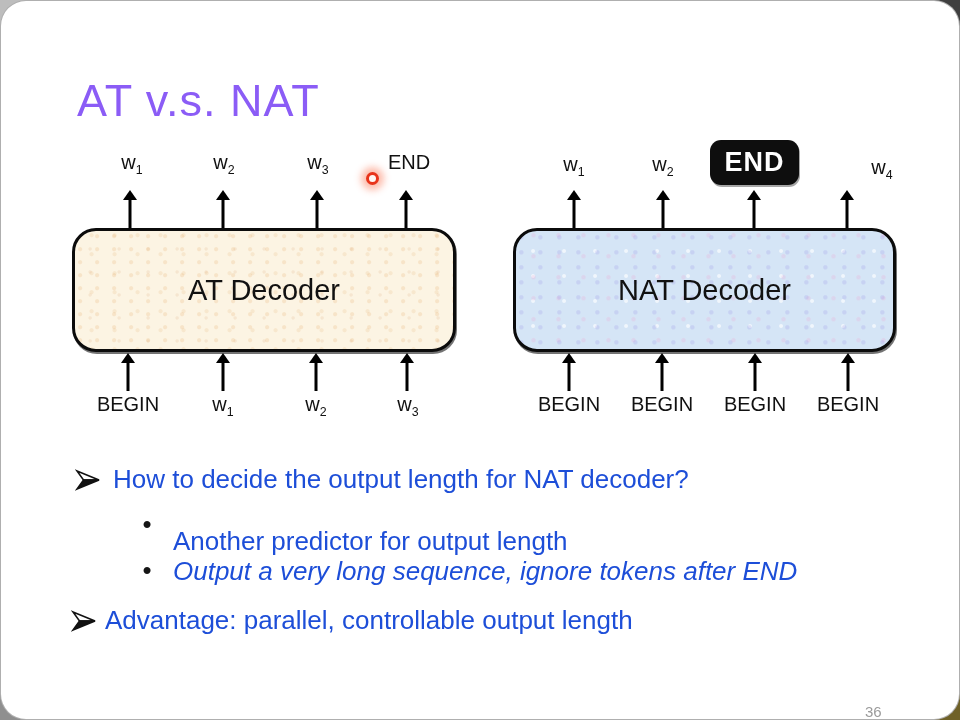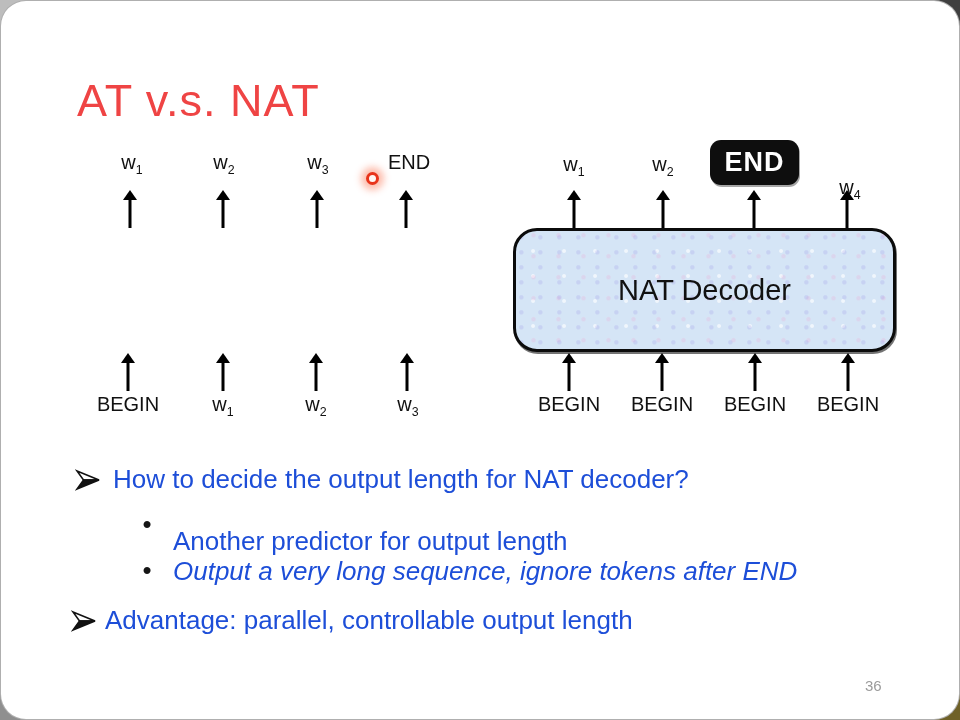--- a/index.html
+++ b/index.html
@@ -15,21 +15,21 @@
   }
   #slide {
     position: absolute; inset: 0;
     background: #ffffff;
     border-radius: 26px;
     border: 1px solid rgba(110,110,110,.55);
     box-sizing: border-box;
   }
   .title {
     position: absolute; left: 76px; top: 74px;
-    font-size: 45px; letter-spacing: 1px; color: #ef4444; text-align: right;
+    font-size: 45px; letter-spacing: 1px; color: #8b5cf6; text-align: right;
   }
   
   .tok {
     position: absolute; transform: translateX(-50%);
     font-size: 20px; color: #111; white-space: nowrap; line-height: 1.1;
   }
   .tok sub { font-size: 0.62em; line-height: 0; }
   
   .arr { position: absolute; width: 14px; transform: translateX(-50%); }
   .arr .shaft {
@@ -79,21 +79,21 @@
   }
   .bullet-text {
     position: absolute; font-size: 26px; color: #1d4ed8; white-space: nowrap;
   }
   .dot-marker {
     position: absolute; font-size: 26px; color: #151515;
     transform: translateX(-50%);
   }
   .arrow-marker { position: absolute; }
   .page-num {
-    position: absolute; left: 864px; top: 676px;
+    position: absolute; left: 864px; top: 702px;
     font-size: 15px; color: #9b9b9b;
   }
 </style>
 </head>
 <body>
 
 <div id="slide">
 
   <div class="title">AT v.s. NAT</div>
 
@@ -114,20 +114,23 @@
     </div>
   <div class="arr" style="left:316px; top:189px; height:38px;">
       <div class="head"></div>
       <div class="shaft"></div>
     </div>
   <div class="arr" style="left:405px; top:189px; height:38px;">
       <div class="head"></div>
       <div class="shaft"></div>
     </div>
 
+  <div class="dbox at" style="left: 71px; top: 227px; width: 384px; height: 124px; background-color: rgb(252, 244, 227);">
+    <span>AT Decoder</span>
+  </div>
 
   <div class="arr" style="left:127px; top:352px; height:38px;">
       <div class="head"></div>
       <div class="shaft"></div>
     </div>
   <div class="arr" style="left:222px; top:352px; height:38px;">
       <div class="head"></div>
       <div class="shaft"></div>
     </div>
   <div class="arr" style="left:315px; top:352px; height:38px;">
@@ -142,21 +145,21 @@
   <div class="tok" style="left:127px; top:392px;"><span>BEGIN</span><sub></sub></div>
   <div class="tok" style="left:222px; top:392px;"><span>w</span><sub>1</sub></div>
   <div class="tok" style="left:315px; top:392px;"><span>w</span><sub>2</sub></div>
   <div class="tok" style="left:407px; top:392px;"><span>w</span><sub>3</sub></div>
 
   <div class="tok" style="left:573px; top:152px;"><span>w</span><sub>1</sub></div>
   <div class="tok" style="left:662px; top:152px;"><span>w</span><sub>2</sub></div>
   <div class="end-badge" style="background-color: rgb(14, 14, 14); color: rgb(255, 255, 255);">
     <span>END</span>
   </div>
-  <div class="tok" style="left:849px; top:155px;margin-top:20px;"><span>w</span><sub>4</sub></div>
+  <div class="tok" style="left:881px; top:155px;"><span>w</span><sub>4</sub></div>
 
   <div class="arr" style="left:573px; top:189px; height:38px;">
       <div class="head"></div>
       <div class="shaft"></div>
     </div>
   <div class="arr" style="left:662px; top:189px; height:38px;">
       <div class="head"></div>
       <div class="shaft"></div>
     </div>
   <div class="arr" style="left:753px; top:189px; height:38px;">

